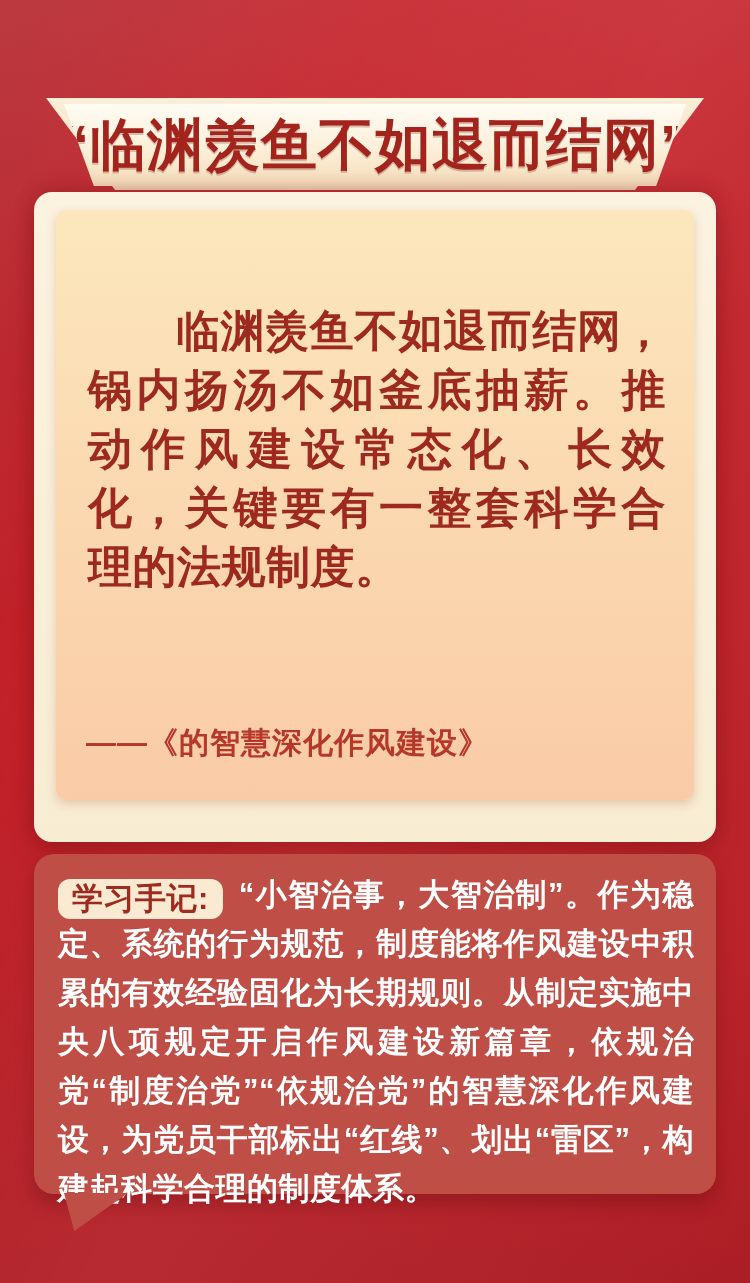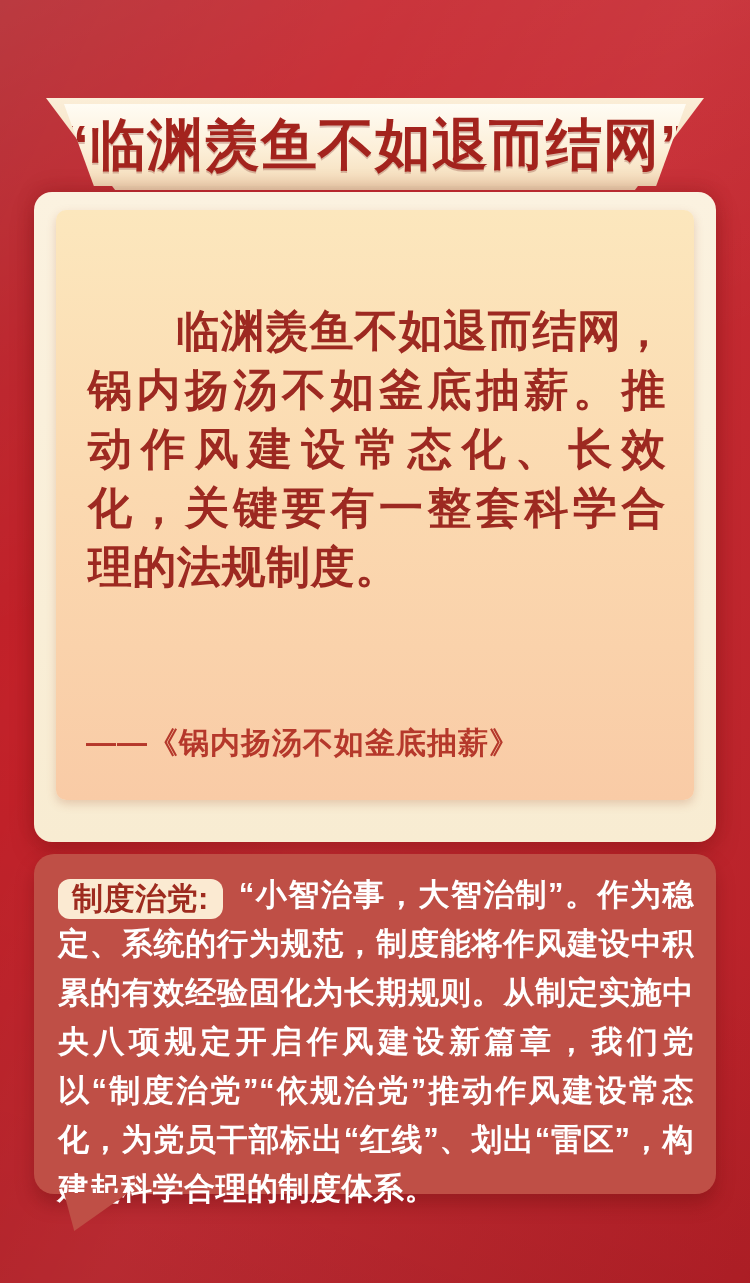--- a/index.html
+++ b/index.html
@@ -80,23 +80,23 @@
 <div id="stage">
 
   <div class="banner-back"></div>
   <div class="banner-front">
     <div class="banner-title">“临渊羡鱼不如退而结网”</div>
   </div>
 
   <div class="quote-panel"></div>
   <div class="quote-card">
     <p class="quote-text">临渊羡鱼不如退而结网，锅内扬汤不如釜底抽薪。推动作风建设常态化、长效化，关键要有一整套科学合理的法规制度。</p>
-    <p class="quote-source">——《锅内扬汤不如釜底抽薪》</p>
+    <p class="quote-source">——《的智慧深化作风建设》</p>
   </div>
 
   <div class="notes-box">
     <p class="notes-body">
-      <span class="notes-badge">制度治党:</span><span>“小智治事，大智治制”。作为稳定、系统的行为规范，制度能将作风建设中积累的有效经验固化为长期规则。从制定实施中央八项规定开启作风建设新篇章，我们党以“制度治党”“依规治党”推动作风建设常态化，为党员干部标出“红线”、划出“雷区”，构建起科学合理的制度体系。</span>
+      <span class="notes-badge">学习手记:</span><span>“小智治事，大智治制”。作为稳定、系统的行为规范，制度能将作风建设中积累的有效经验固化为长期规则。从制定实施中央八项规定开启作风建设新篇章，依规治党“制度治党”“依规治党”的智慧深化作风建设，为党员干部标出“红线”、划出“雷区”，构建起科学合理的制度体系。</span>
     </p>
   </div>
   <div class="notes-tail"></div>
 
 </div>
 
 </body></html>

